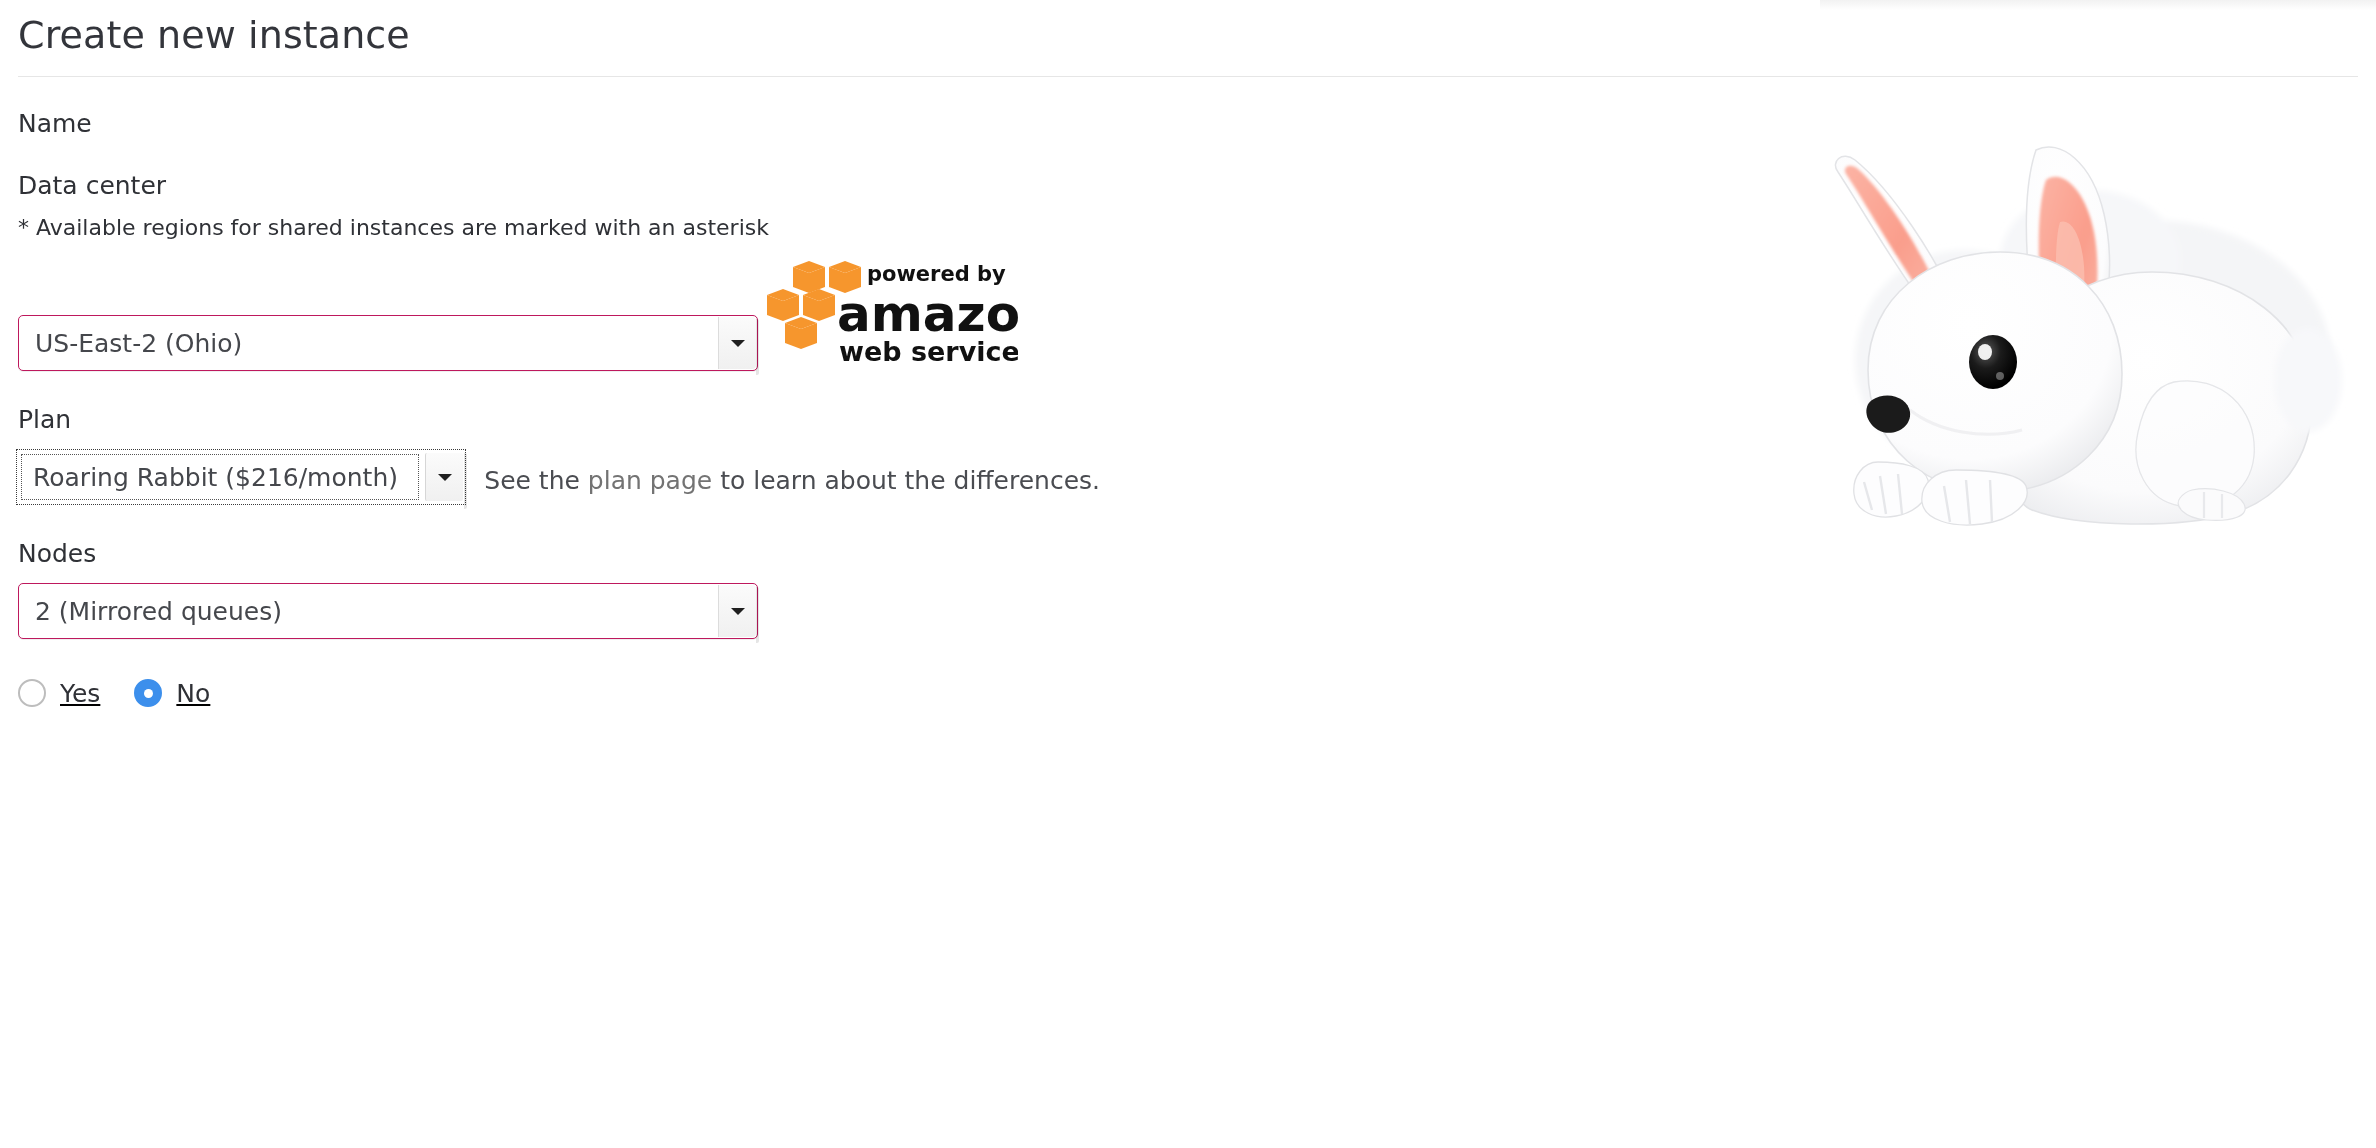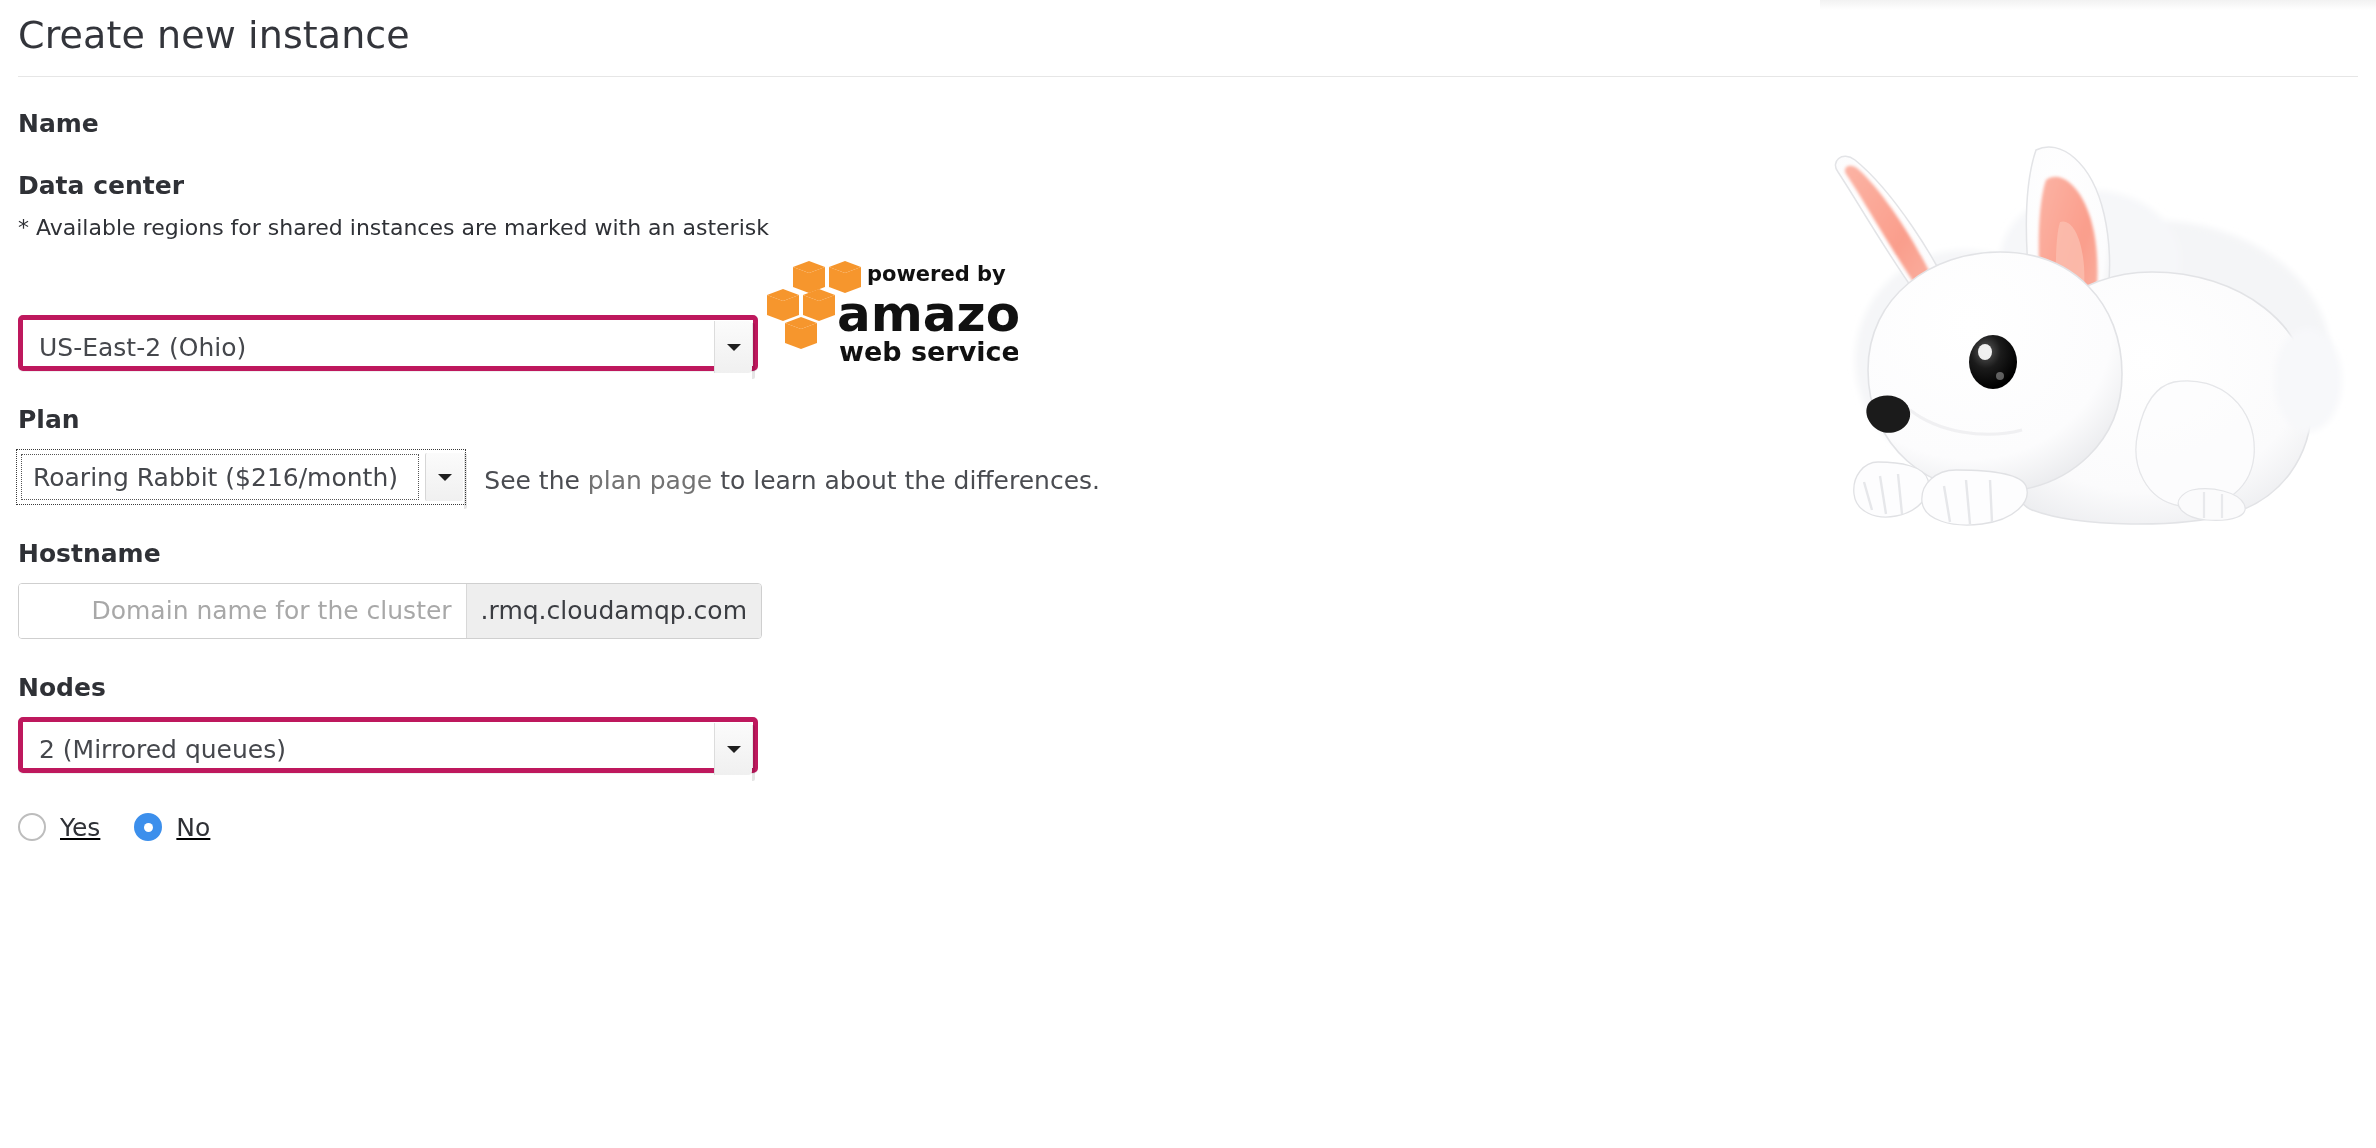--- a/index.html
+++ b/index.html
@@ -51,21 +51,21 @@
 
   .form {
     padding: 0 0 0 18px;
     width: 1100px;
   }
 
   .field-label {
     font-size: 25px;
     color: #2f3136;
     line-height: 1.2;
-    font-weight: 700;
+    font-weight: 400;
   }
 
   .field-note {
     font-size: 22px;
     color: #2f3136;
     line-height: 1.2;
     font-weight: 400;
   }
 
   
@@ -85,21 +85,21 @@
     outline: none;
   }
 
   
   .select-wrap {
     position: relative;
     display: inline-block;
     margin-top: 14px;
     width: 740px;
     height: 56px;
-    border: 5px solid #be185d;
+    border: 1px solid #be185d;
     border-radius: 5px;
     background: #ffffff;
     box-shadow: 0 1px 0 rgba(0,0,0,0.06);
   }
   .select-wrap .select-text {
     position: absolute;
     left: 16px; top: 0;
     right: 54px;
     height: 56px;
     line-height: 56px;
@@ -332,27 +332,20 @@
             <span class="inner-dotted"></span>
             <span class="select-text">Roaring Rabbit ($216/month)</span>
             <span class="select-btn">
               <span class="select-arrow"></span>
             </span>
           </div>
           <div class="plan-help"><span>See the </span><a href="#">plan page</a><span> to learn about the differences.</span></div>
         </div>
       </div>
 
-      <div class="block-host">
-        <div class="field-label">Hostname</div>
-        <div class="input-group">
-          <input class="host-input" type="text" placeholder="Domain name for the cluster" style="">
-          <span class="host-suffix">.rmq.cloudamqp.com</span>
-        </div>
-      </div>
 
       <div class="block-nodes">
         <div class="field-label">Nodes</div>
         <div class="select-wrap">
           <span class="select-text">2 (Mirrored queues)</span>
           <span class="select-btn">
             <span class="select-arrow"></span>
           </span>
         </div>
       </div>

